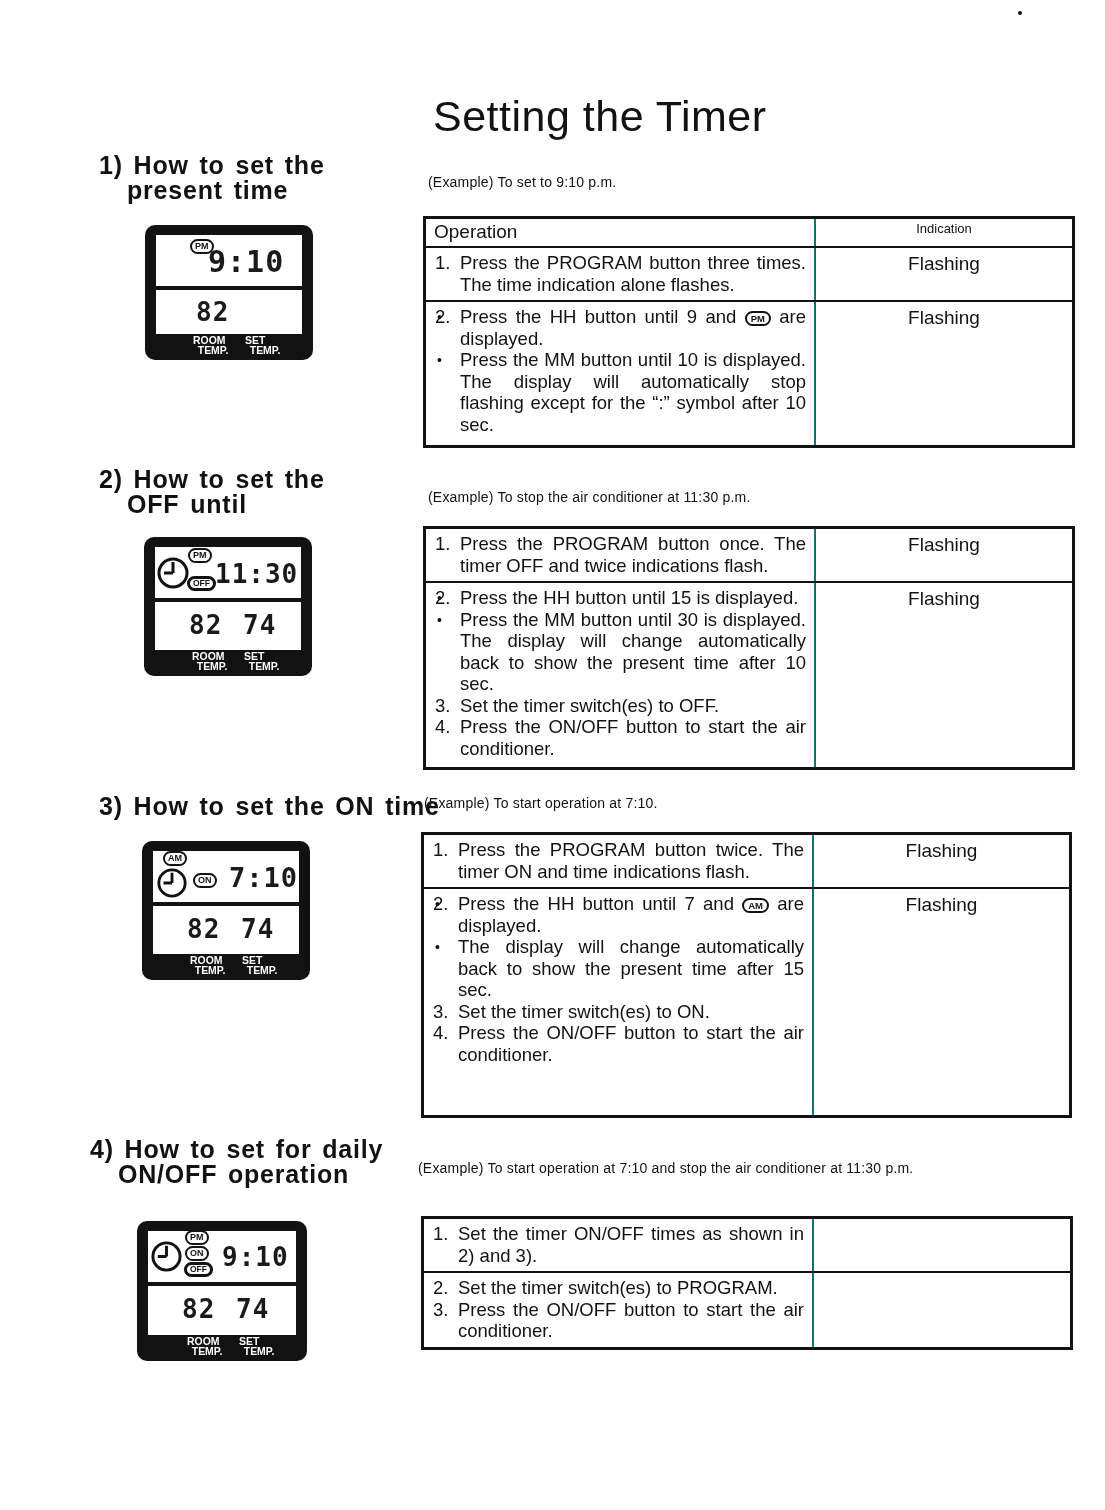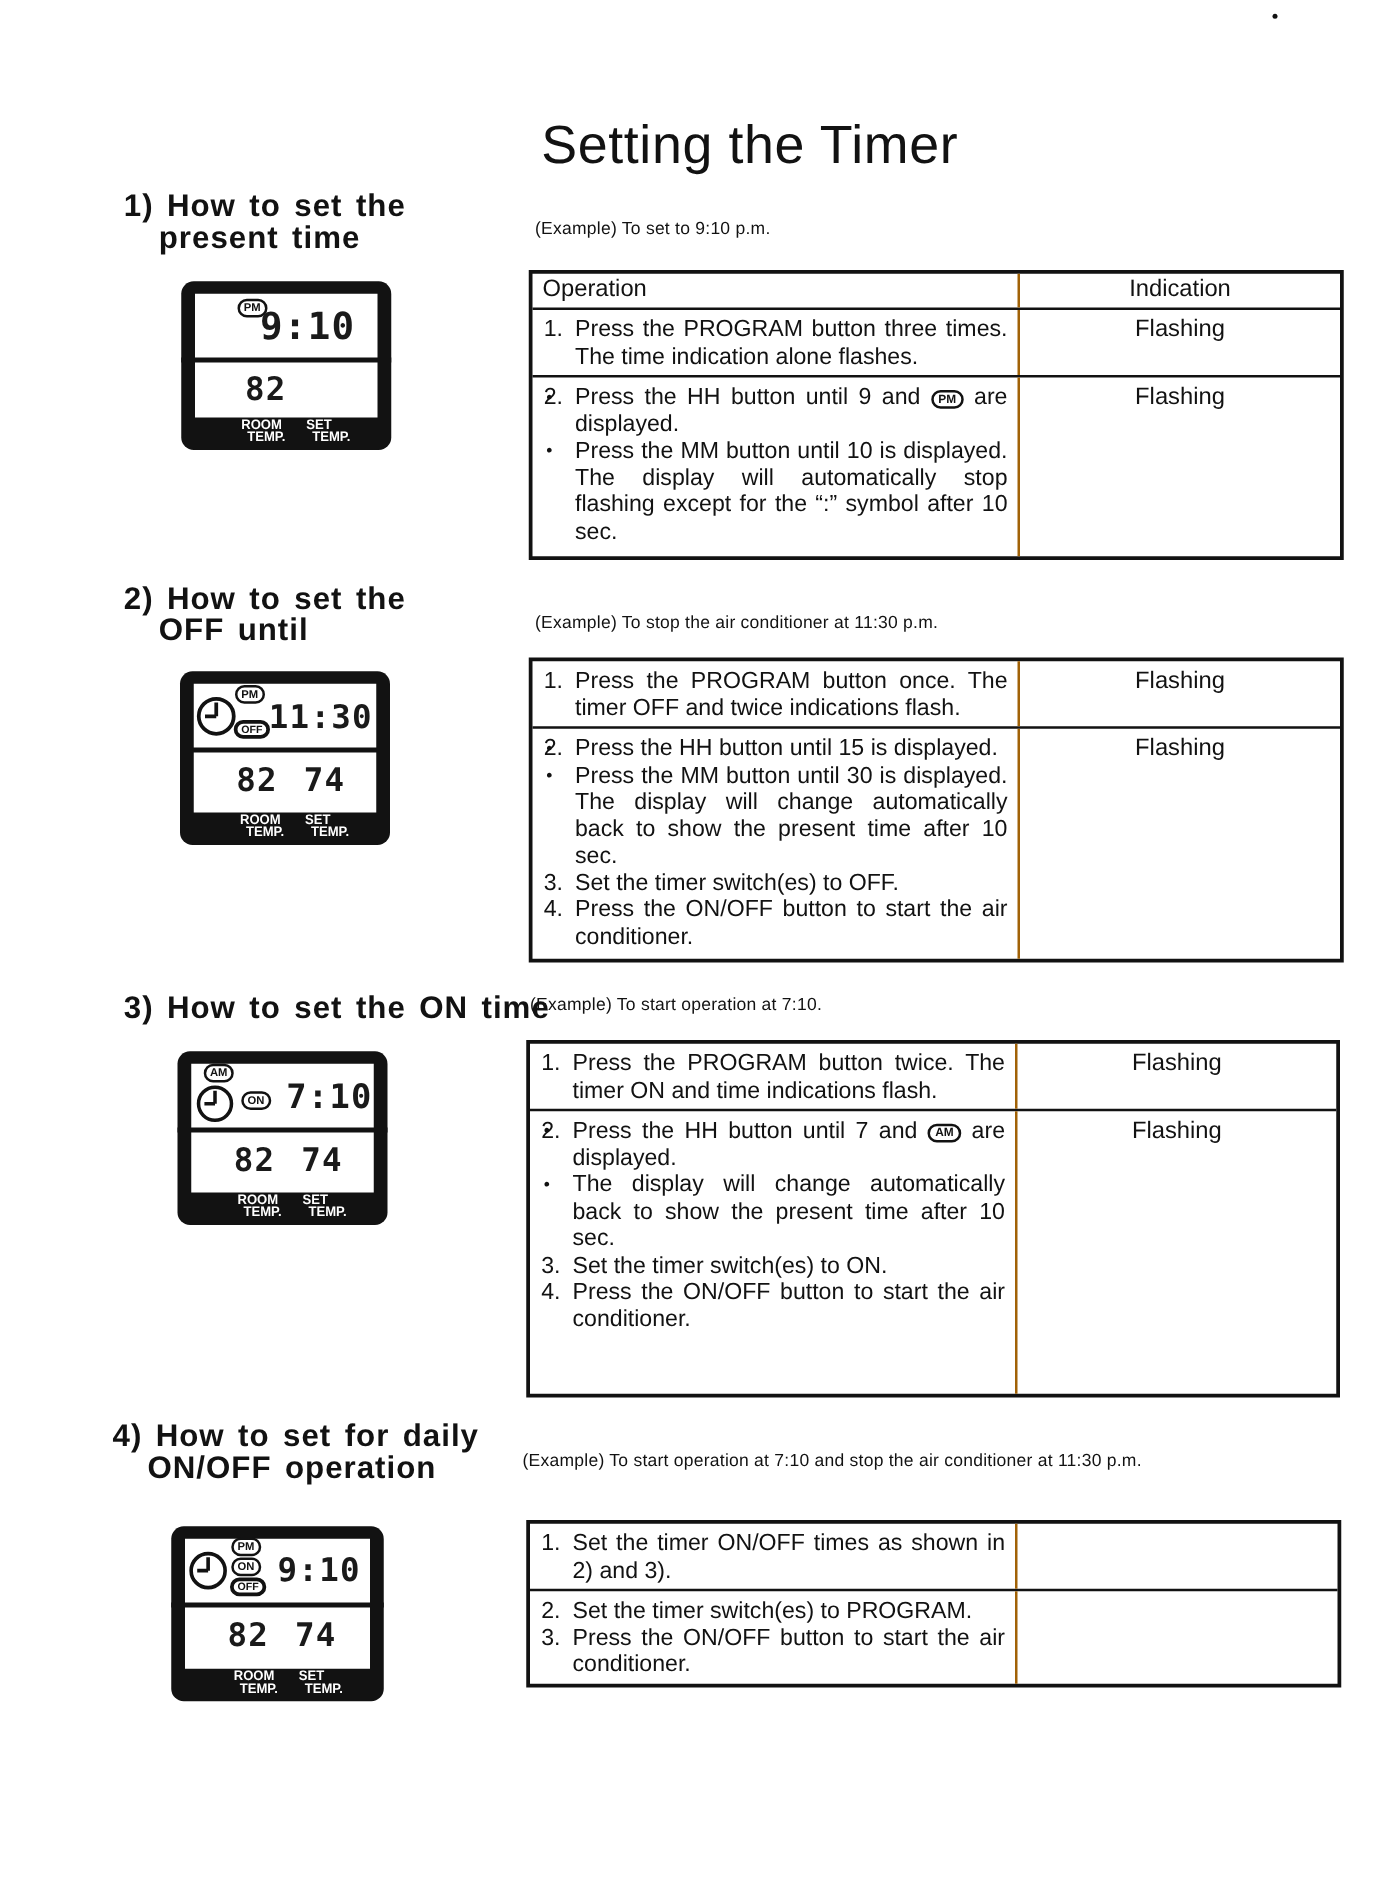--- a/index.html
+++ b/index.html
@@ -12,24 +12,24 @@
   .page-title{position:absolute;font-size:43px;font-weight:normal;letter-spacing:0.5px;white-space:nowrap;}
   .sec-head{position:absolute;font-size:25px;font-weight:bold;line-height:25px;letter-spacing:0.8px;word-spacing:3px;}
   .sec-head .l2{padding-left:28px;}
   .example{position:absolute;font-size:14px;letter-spacing:0.2px;}
   .example.wrap{text-align:justify;line-height:24px;}
 
   
   .optable{position:absolute;border:3px solid #121212;background:#fff;}
   .t-row{display:grid;grid-template-columns:390px 1fr;border-top:2px solid #121212;}
   .t-row:first-child{border-top:none;}
-  .op-cell{border-right:2px solid #a16207;padding:4px 8px 5px 8px;font-size:18.5px;line-height:21.5px;}
+  .op-cell{border-right:2px solid #0f766e;padding:4px 8px 5px 8px;font-size:18.5px;line-height:21.5px;}
   .ind-cell{padding:5px 4px;font-size:19px;text-align:center;}
   .t-head .op-cell{font-size:19px;padding:2px 8px;}
-  .t-head .ind-cell{font-size:19px;padding:2px 0;}
+  .t-head .ind-cell{font-size:13px;padding:2px 0;}
   .op-item{position:relative;padding-left:26px;text-align:justify;}
   .op-item .marker{position:absolute;left:1px;top:0;}
   .op-item.bullet-item .marker{font-size:14px;top:1px;left:3px;}
   .inline-badge{display:inline-block;border:2px solid #121212;border-radius:9px;font-size:9.5px;
                 font-weight:bold;line-height:11px;padding:0 4px;vertical-align:1px;letter-spacing:0;}
 
   
   .lcd{position:absolute;background:#121212;border-radius:10px;}
   .lcd-inner{position:absolute;left:11px;right:11px;top:10px;bottom:26px;background:#fff;}
   .lcd-div{position:absolute;top:51px;left:-11px;right:-11px;height:4px;background:#121212;}
@@ -196,21 +196,21 @@
         <div class="op-cell">
           <div class="op-item"><span class="marker">1.</span><span class="itext">Press the PROGRAM button twice. The timer ON and time indications flash.</span></div>
         </div>
         <div class="ind-cell">Flashing</div>
       </div>
       <div class="t-row" style="min-height: 226px;">
         <div class="op-cell">
           <div class="op-item"><span class="marker">2.</span><span class="itext"></span></div>
           <div class="op-item bullet-item"><span class="marker">•</span><span class="itext">Press the HH button until 7 and <span class="inline-badge">AM</span> are displayed.</span></div>
           <div class="op-item bullet-item"><span class="marker">•</span></div>
-          <div class="op-item"><span class="marker"></span><span class="itext">The display will change automatically back to show the present time after 10 sec.</span></div>
+          <div class="op-item"><span class="marker"></span><span class="itext">The display will change automatically back to show the present time after 15 sec.</span></div>
           <div class="op-item"><span class="marker">3.</span><span class="itext">Set the timer switch(es) to ON.</span></div>
           <div class="op-item"><span class="marker">4.</span><span class="itext">Press the ON/OFF button to start the air conditioner.</span></div>
         </div>
         <div class="ind-cell">Flashing</div>
       </div>
     </div>
 
   <div class="sec-head" style="left:90px;top:1137px;">
     <div class="l1">4) How to set for daily</div>
     <div class="l2">ON/OFF operation</div>

